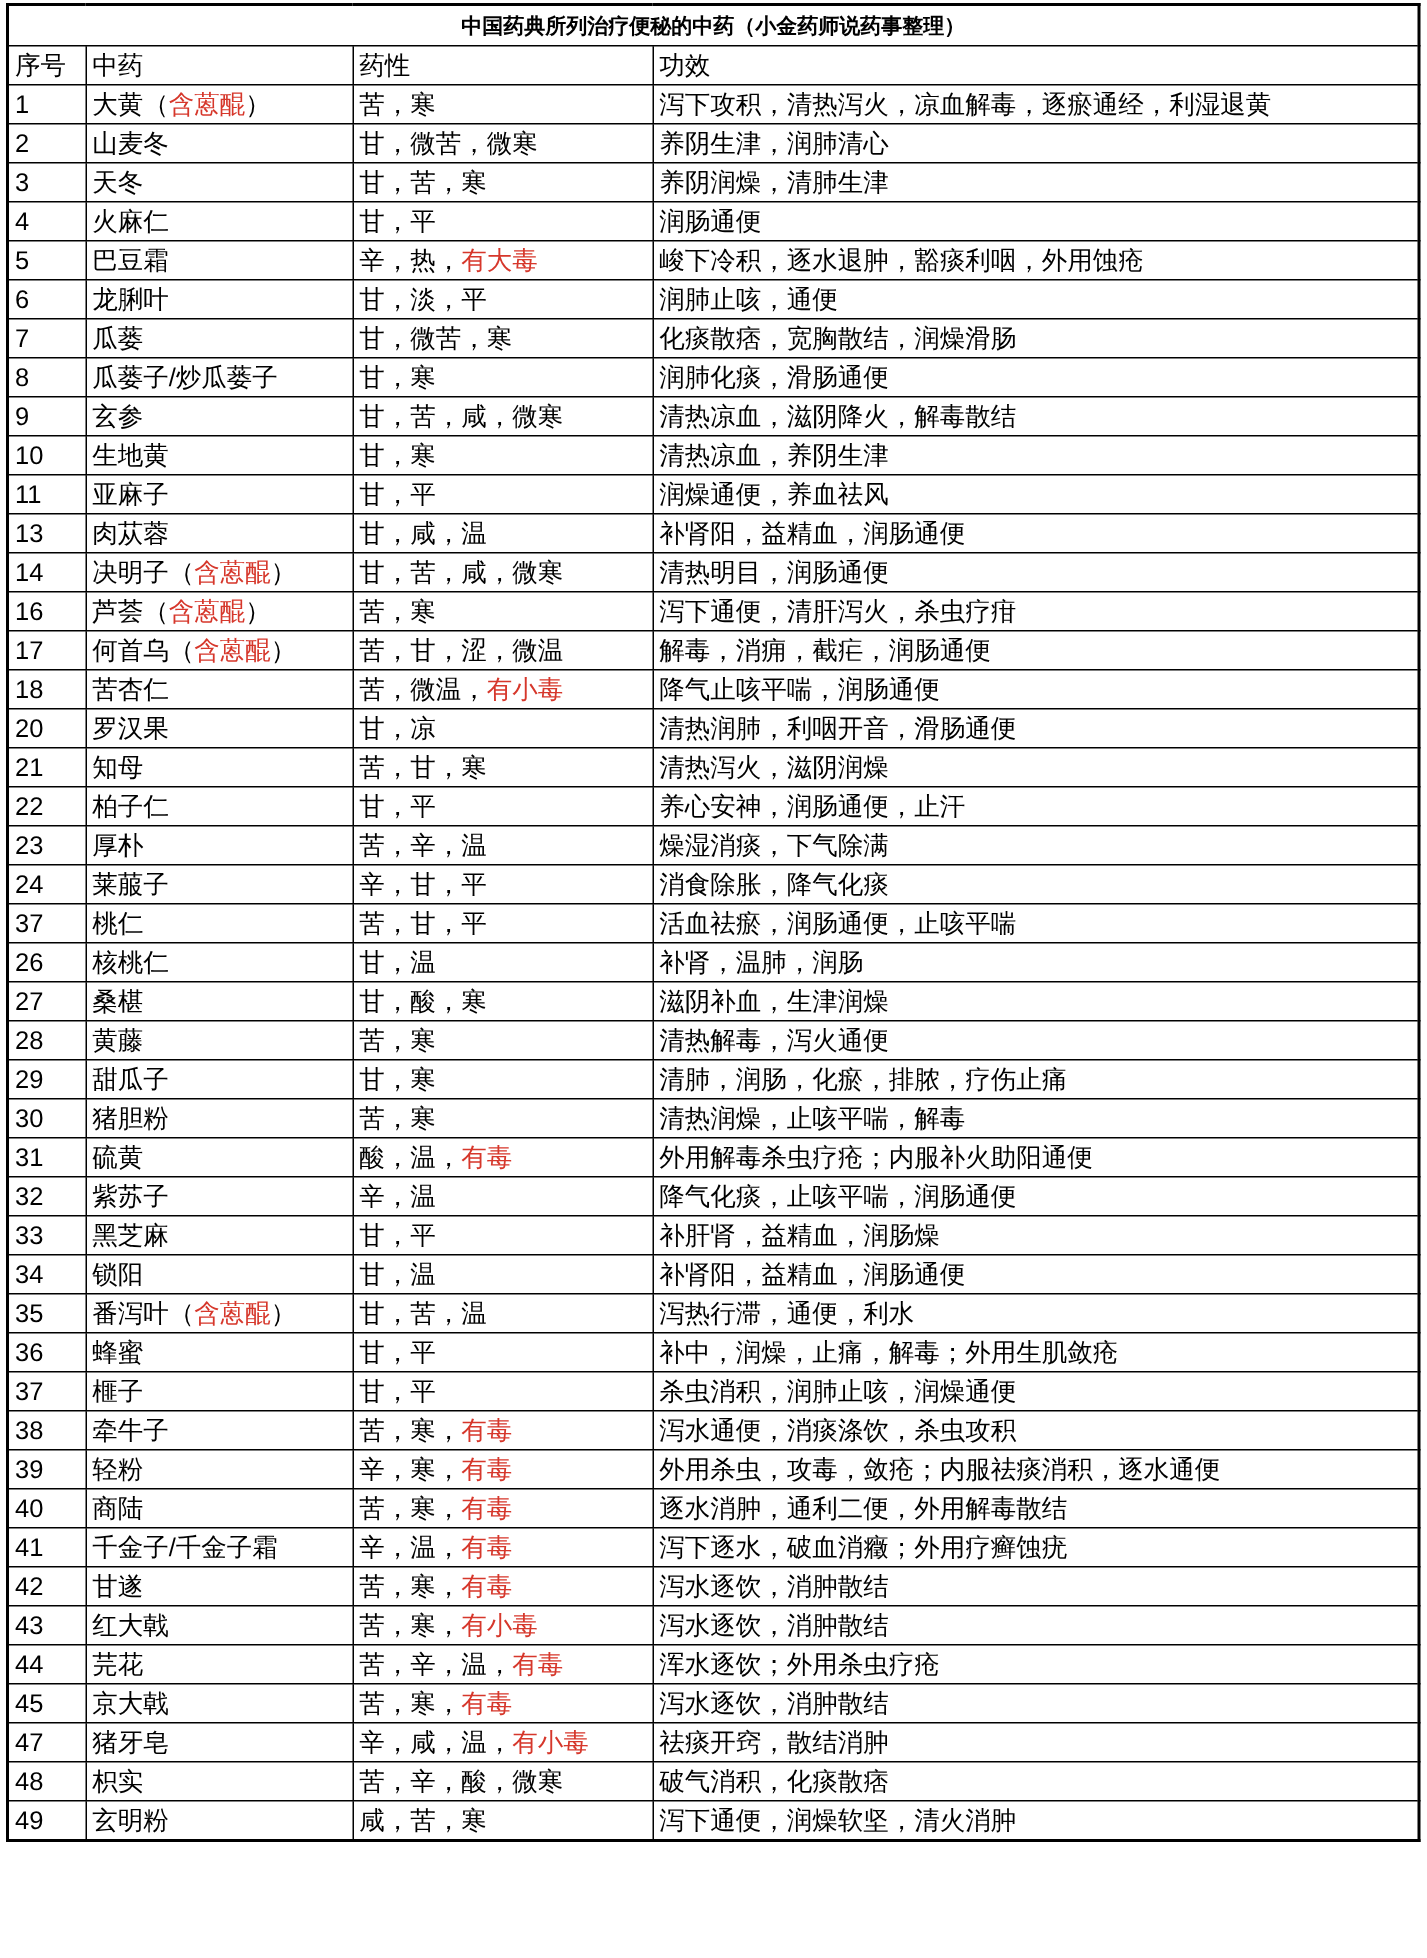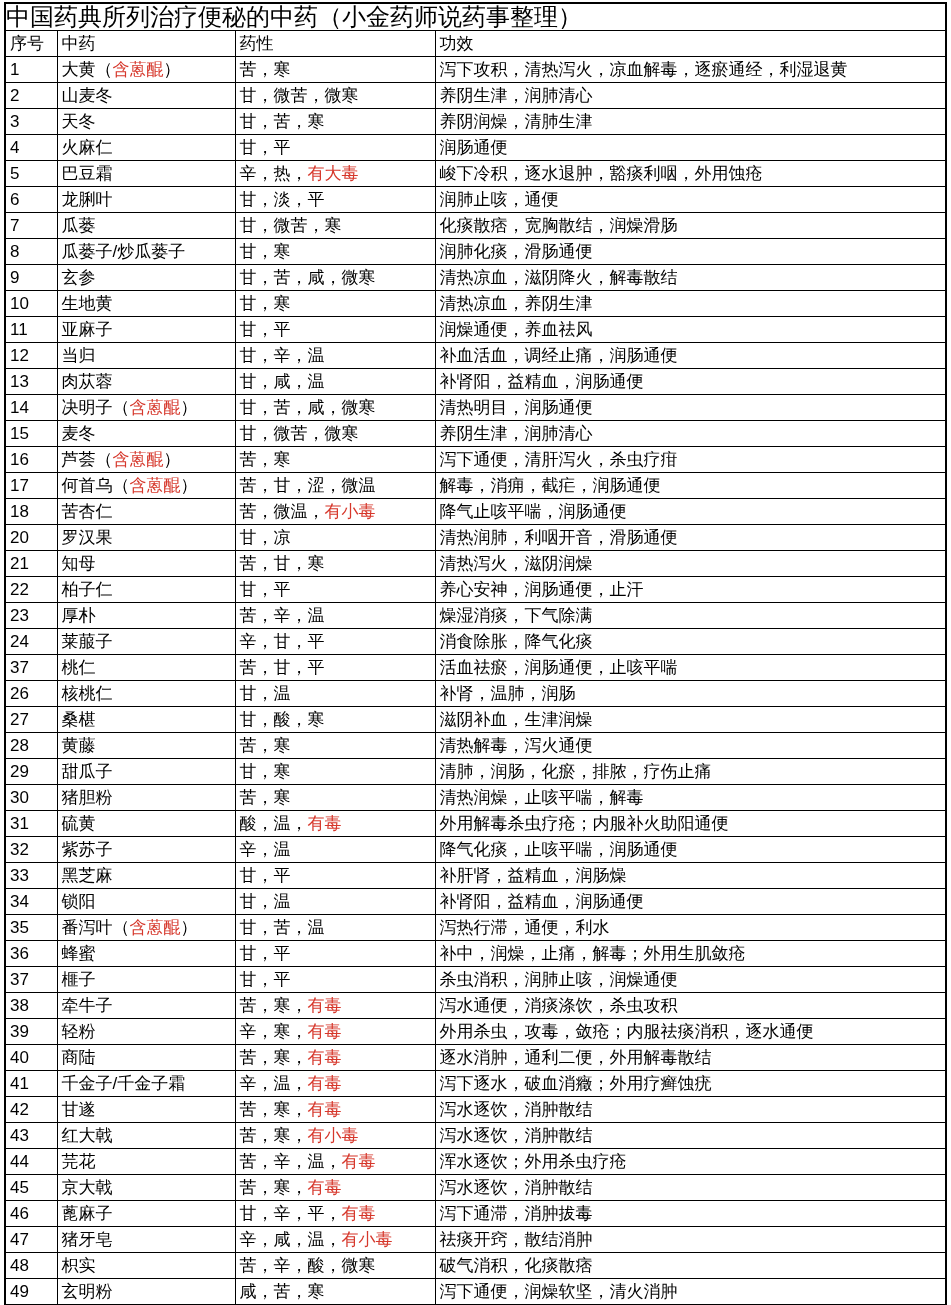--- a/index.html
+++ b/index.html
@@ -25,25 +25,26 @@
     text-align: left;
     vertical-align: middle;
     padding: 0 2px 0 4px;
     height: 25px;
     line-height: 25px;
     white-space: nowrap;
     overflow: hidden;
     color: var(--ink);
   }
   .herb-table .title-cell {
-    text-align: left;
-    font-size: 24px;
+    text-align: center;
+    font-size: 14px;
     height: 26px;
     line-height: 26px;
     padding: 0;
+    font-weight: bold;
   }
   .red { color: var(--red); text-align: center; }
 </style>
 </head>
 <body>
 
 <table class="herb-table">
   <colgroup>
     <col style="width:52px">
     <col style="width:178px">
@@ -122,44 +123,32 @@
         <td>甘，寒</td>
         <td>清热凉血，养阴生津</td>
       </tr>
       <tr>
         <td>11</td>
         <td>亚麻子</td>
         <td>甘，平</td>
         <td>润燥通便，养血祛风</td>
       </tr>
       <tr>
-        <td>12</td>
-        <td>当归</td>
-        <td>甘，辛，温</td>
-        <td>补血活血，调经止痛，润肠通便</td>
-      </tr>
-      <tr>
         <td>13</td>
         <td>肉苁蓉</td>
         <td>甘，咸，温</td>
         <td>补肾阳，益精血，润肠通便</td>
       </tr>
       <tr>
         <td>14</td>
         <td>决明子（<span class="red">含蒽醌</span>）</td>
         <td>甘，苦，咸，微寒</td>
         <td>清热明目，润肠通便</td>
       </tr>
       <tr>
-        <td>15</td>
-        <td>麦冬</td>
-        <td>甘，微苦，微寒</td>
-        <td>养阴生津，润肺清心</td>
-      </tr>
-      <tr>
         <td>16</td>
         <td>芦荟（<span class="red">含蒽醌</span>）</td>
         <td>苦，寒</td>
         <td>泻下通便，清肝泻火，杀虫疗疳</td>
       </tr>
       <tr>
         <td>17</td>
         <td>何首乌（<span class="red">含蒽醌</span>）</td>
         <td>苦，甘，涩，微温</td>
         <td>解毒，消痈，截疟，润肠通便</td>
@@ -320,26 +309,20 @@
         <td>苦，辛，温，<span class="red">有毒</span></td>
         <td>浑水逐饮；外用杀虫疗疮</td>
       </tr>
       <tr>
         <td>45</td>
         <td>京大戟</td>
         <td>苦，寒，<span class="red">有毒</span></td>
         <td>泻水逐饮，消肿散结</td>
       </tr>
       <tr>
-        <td>46</td>
-        <td>蓖麻子</td>
-        <td>甘，辛，平，<span class="red">有毒</span></td>
-        <td>泻下通滞，消肿拔毒</td>
-      </tr>
-      <tr>
         <td>47</td>
         <td>猪牙皂</td>
         <td>辛，咸，温，<span class="red">有小毒</span></td>
         <td>祛痰开窍，散结消肿</td>
       </tr>
       <tr>
         <td>48</td>
         <td>枳实</td>
         <td>苦，辛，酸，微寒</td>
         <td>破气消积，化痰散痞</td>

